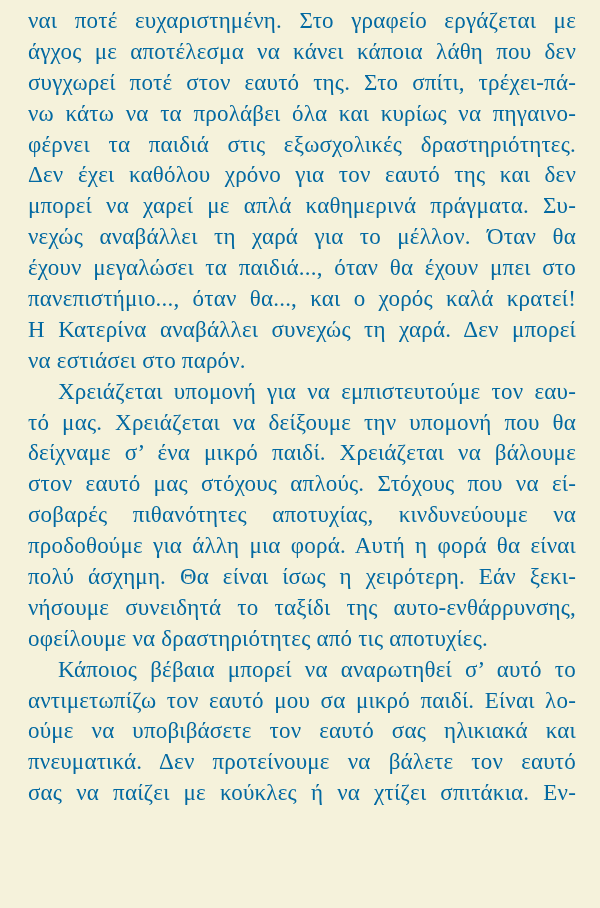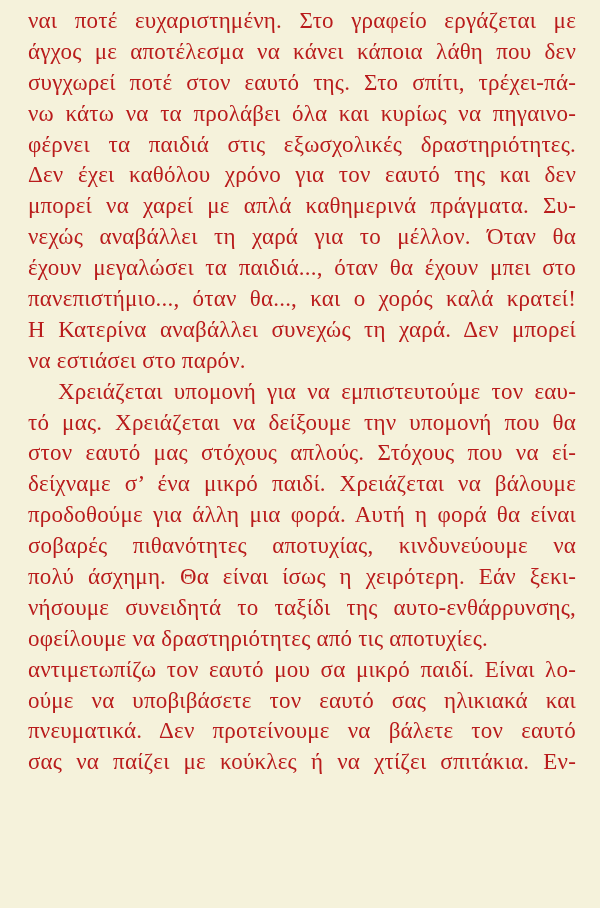--- a/index.html
+++ b/index.html
@@ -42,46 +42,47 @@
     text-indent: 30px;
   }
   .line.para-end {
     text-align-last: left;
   }
 </style>
 </head>
 <body style="background: rgb(245, 242, 219);">
 
 <div class="page">
-  <div class="text-block" style="color: #b91c1c;">
+  <div class="text-block" style="color: #0369a1;">
       <div class="paragraph">
         <div class="line">ναι ποτέ ευχαριστημένη. Στο γραφείο εργάζεται με</div>
         <div class="line">άγχος με αποτέλεσμα να κάνει κάποια λάθη που δεν</div>
         <div class="line">συγχωρεί ποτέ στον εαυτό της. Στο σπίτι, τρέχει-πά-</div>
         <div class="line">νω κάτω να τα προλάβει όλα και κυρίως να πηγαινο-</div>
         <div class="line">φέρνει τα παιδιά στις εξωσχολικές δραστηριότητες.</div>
         <div class="line">Δεν έχει καθόλου χρόνο για τον εαυτό της και δεν</div>
         <div class="line">μπορεί να χαρεί με απλά καθημερινά πράγματα. Συ-</div>
         <div class="line">νεχώς αναβάλλει τη χαρά για το μέλλον. Όταν θα</div>
         <div class="line">έχουν μεγαλώσει τα παιδιά..., όταν θα έχουν μπει στο</div>
         <div class="line">πανεπιστήμιο..., όταν θα..., και ο χορός καλά κρατεί!</div>
         <div class="line">Η Κατερίνα αναβάλλει συνεχώς τη χαρά. Δεν μπορεί</div>
         <div class="line para-end">να εστιάσει στο παρόν.</div>
       </div>
       <div class="paragraph">
         <div class="line indent">Χρειάζεται υπομονή για να εμπιστευτούμε τον εαυ-</div>
         <div class="line">τό μας. Χρειάζεται να δείξουμε την υπομονή που θα</div>
+        <div class="line">δείχναμε σ’ ένα μικρό παιδί. Χρειάζεται να βάλουμε</div>
         <div class="line">στον εαυτό μας στόχους απλούς. Στόχους που να εί-</div>
-        <div class="line">δείχναμε σ’ ένα μικρό παιδί. Χρειάζεται να βάλουμε</div>
+        <div class="line">σοβαρές πιθανότητες αποτυχίας, κινδυνεύουμε να</div>
         <div class="line">προδοθούμε για άλλη μια φορά. Αυτή η φορά θα είναι</div>
-        <div class="line">σοβαρές πιθανότητες αποτυχίας, κινδυνεύουμε να</div>
         <div class="line">πολύ άσχημη. Θα είναι ίσως η χειρότερη. Εάν ξεκι-</div>
         <div class="line">νήσουμε συνειδητά το ταξίδι της αυτο-ενθάρρυνσης,</div>
         <div class="line para-end">οφείλουμε να δραστηριότητες από τις αποτυχίες.</div>
       </div>
       <div class="paragraph">
+        <div class="line indent">Κάποιος βέβαια μπορεί να αναρωτηθεί σ’ αυτό το</div>
         <div class="line">αντιμετωπίζω τον εαυτό μου σα μικρό παιδί. Είναι λο-</div>
         <div class="line">ούμε να υποβιβάσετε τον εαυτό σας ηλικιακά και</div>
         <div class="line">πνευματικά. Δεν προτείνουμε να βάλετε τον εαυτό</div>
         <div class="line">σας να παίζει με κούκλες ή να χτίζει σπιτάκια. Εν-</div>
       </div>
     </div>
 </div>
 
 </body></html>

